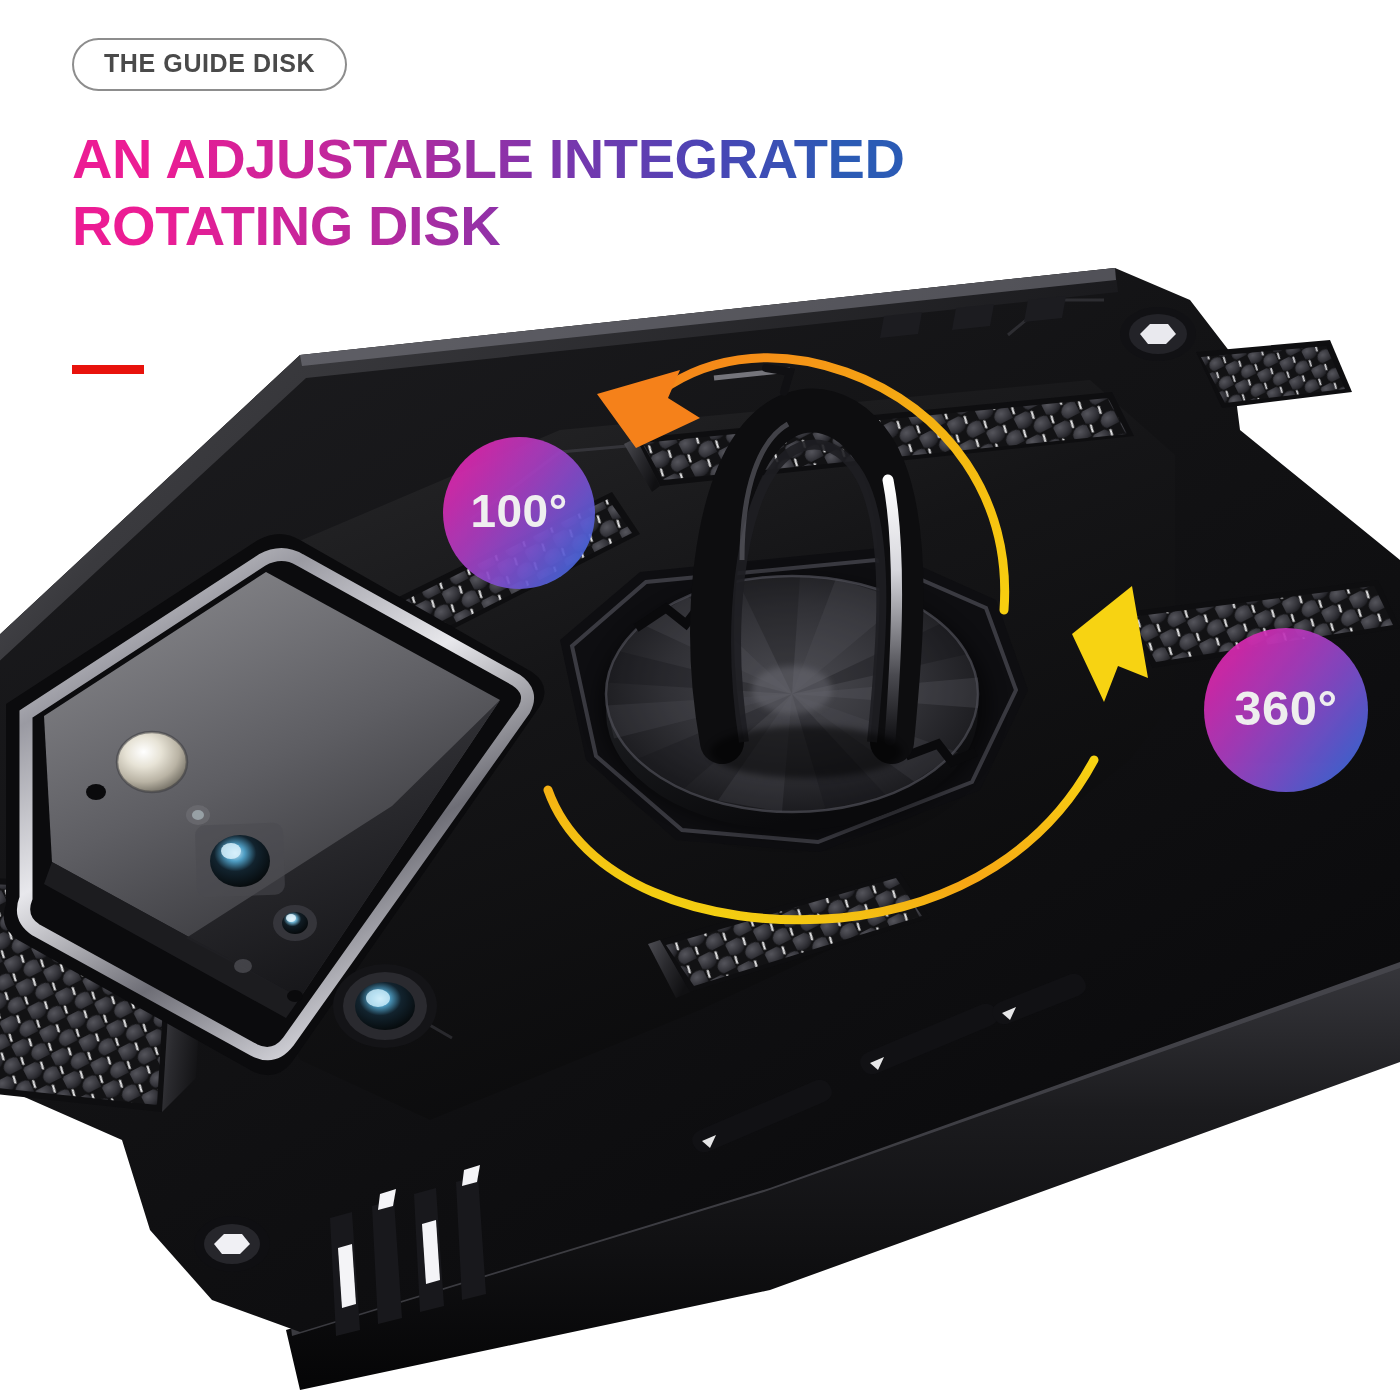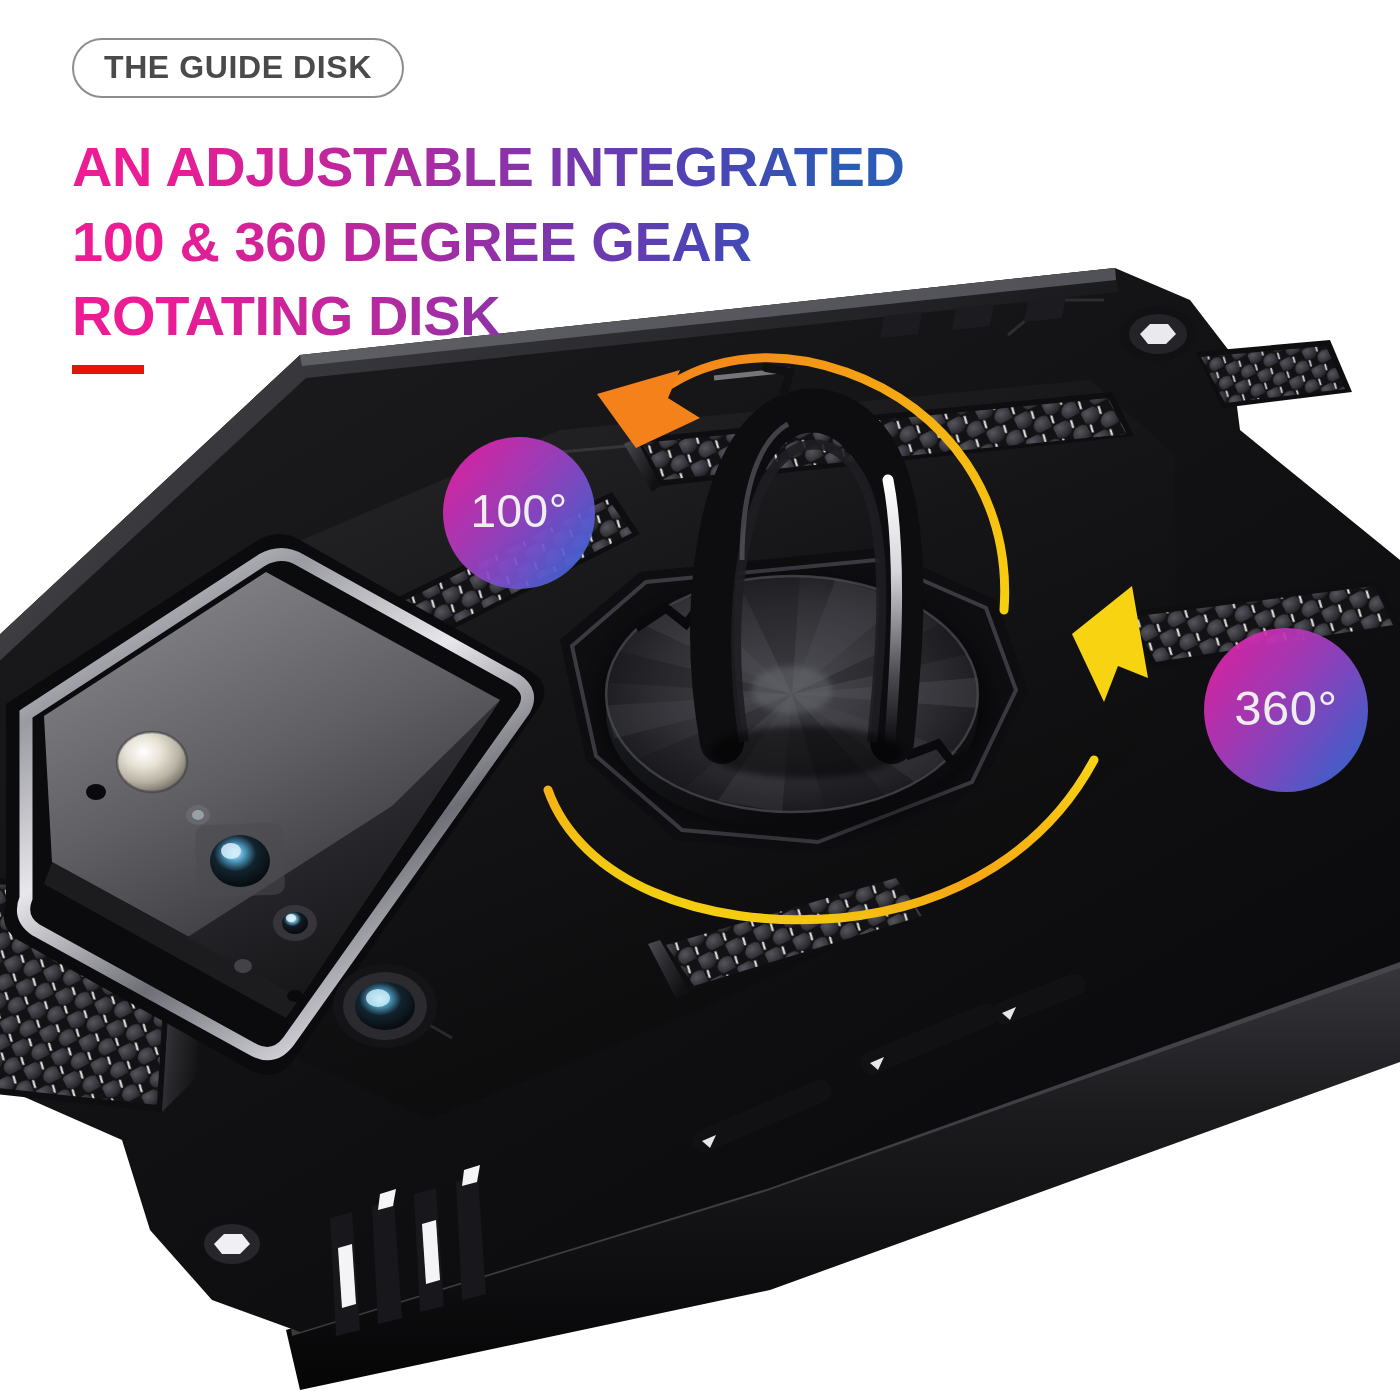--- a/index.html
+++ b/index.html
@@ -6,54 +6,54 @@
   html,body { width:1400px; height:1400px; background:#ffffff; overflow:hidden; }
   body { font-family:"Liberation Sans", sans-serif; position:relative; }
 
   
   #text-block { position:absolute; left:0; top:0; width:1000px; z-index:40; }
 
   #guide-badge{
     position:absolute; left:72px; top:38px;
     border:2px solid #8d8d8d; border-radius:40px;
     padding:11px 30px 13px 30px;
-    font-size:32px; font-weight:bold; letter-spacing:0.6px;
+    font-size:25px; font-weight:bold; letter-spacing:0.6px;
     color:#4a4a4a; white-space:nowrap; line-height:1;
   }
 
   #headline{
     position:absolute; left:72px; top:126px;
     font-size:56px; font-weight:bold; line-height:1.19;
     letter-spacing:-0.4px; white-space:nowrap;
   }
   #headline .gl{
     display:block;
     background:linear-gradient(90deg,#ec1c94 0%,#ec1c94 10%,#b32a9f 38%,#7b36ad 58%,#4a45b5 76%,#2b5bb5 92%,#2b5bb5 100%);
     -webkit-background-clip:text; background-clip:text;
-    -webkit-text-fill-color:transparent; color:transparent;margin-top:8px;
+    -webkit-text-fill-color:transparent; color:transparent;
   }
   
   #headline .l1{ background-size:840px 100%; }
   #headline .l2{ background-size:840px 100%; }
   #headline .l3{ background-size:840px 100%; }
 
   #accent-bar{
     position:absolute; left:72px; top:365px;
     width:72px; height:9px; background:#e8120c;
   }
 
   
   #scene { position:absolute; inset:0; z-index:10; }
   #scene svg { display:block; }
 
   
   .callout{
     position:absolute; border-radius:50%;
     display:flex; align-items:center; justify-content:center;
-    color:#ffffff; font-weight:normal; z-index:60;
+    color:#ffffff; font-weight:bold; z-index:60;
     background:linear-gradient(128deg,#e222a8 0%,#d42bb0 18%,#a93dc0 42%,#7b4fcd 64%,#4a62d6 85%,#3168d8 100%);
     opacity:0.93;
     text-align:right;
   }
   #callout-100{ left:443px; top:437px; width:152px; height:152px; font-size:46px; }
   #callout-360{ left:1204px; top:628px; width:164px; height:164px; font-size:49px; }
   .callout span{ transform:translateY(-2px); letter-spacing:0.5px; }
 </style>
 </head>
 <body>
@@ -420,18 +420,17 @@
 </div>
 <div class="callout" id="callout-360">
   <span>360°</span>
 </div>
 
 <div id="text-block">
   <div id="guide-badge">THE GUIDE DISK</div>
 
   <div id="headline">
     <span class="gl l1">AN ADJUSTABLE INTEGRATED</span>
-    <span class="gl l2">100 &amp; 360 DEGREE GEAR</span>
     <span class="gl l3">ROTATING DISK</span>
   </div>
 
   <div id="accent-bar"></div>
 </div>
 
 </body></html>

